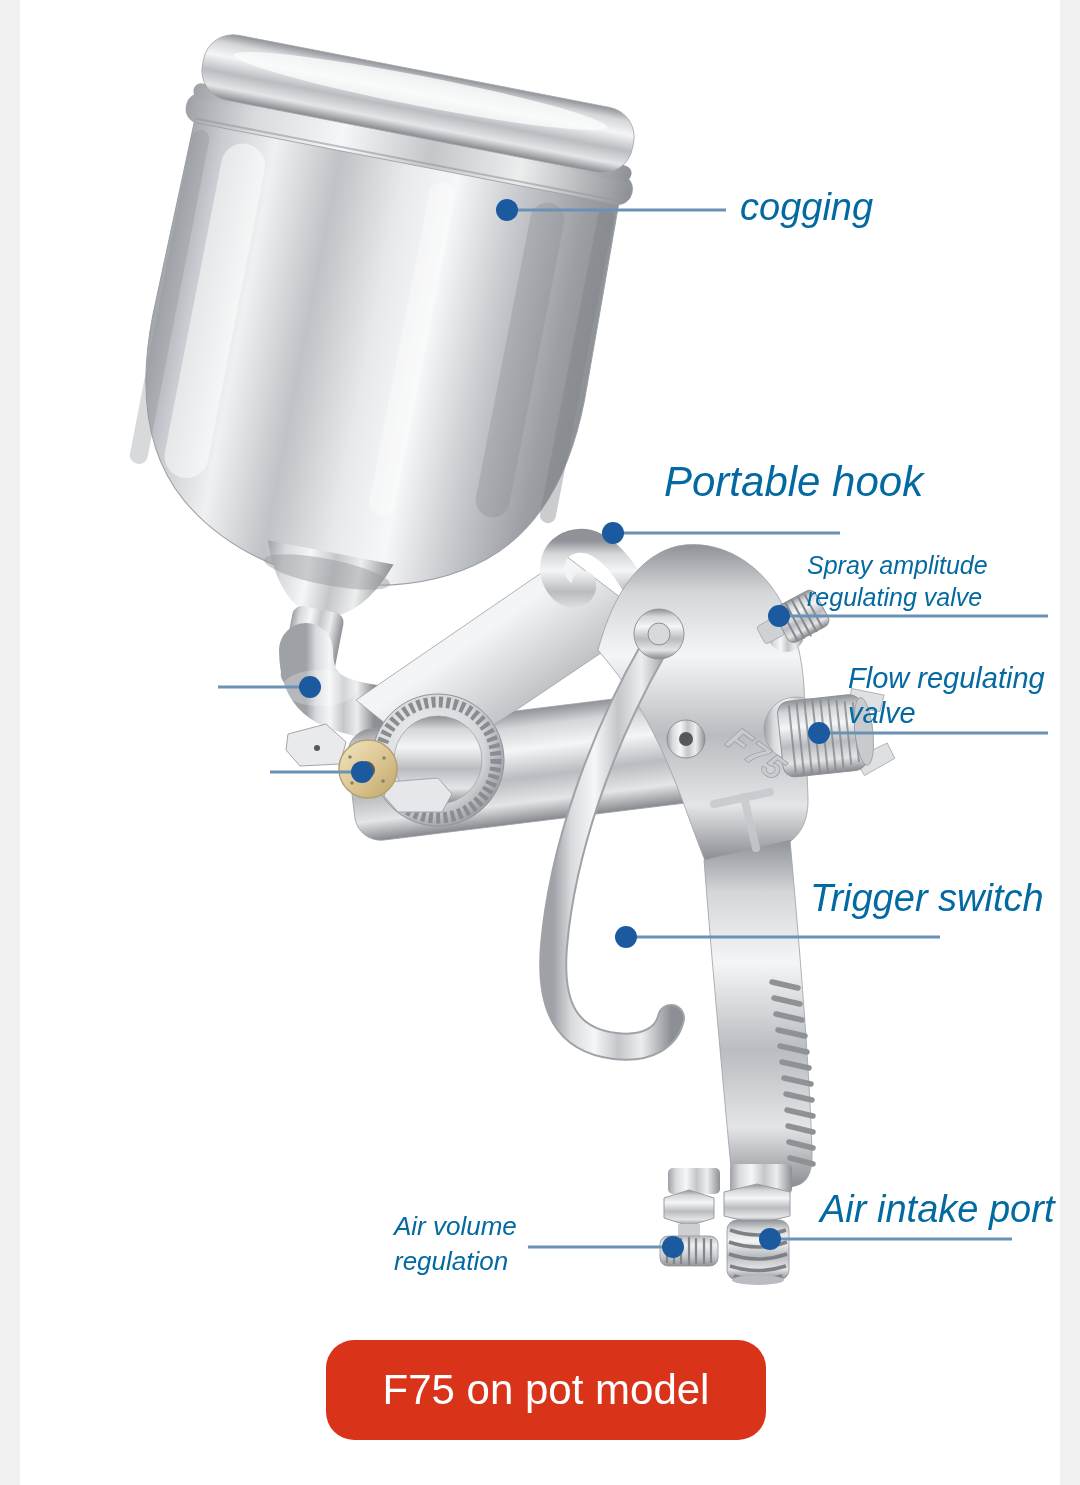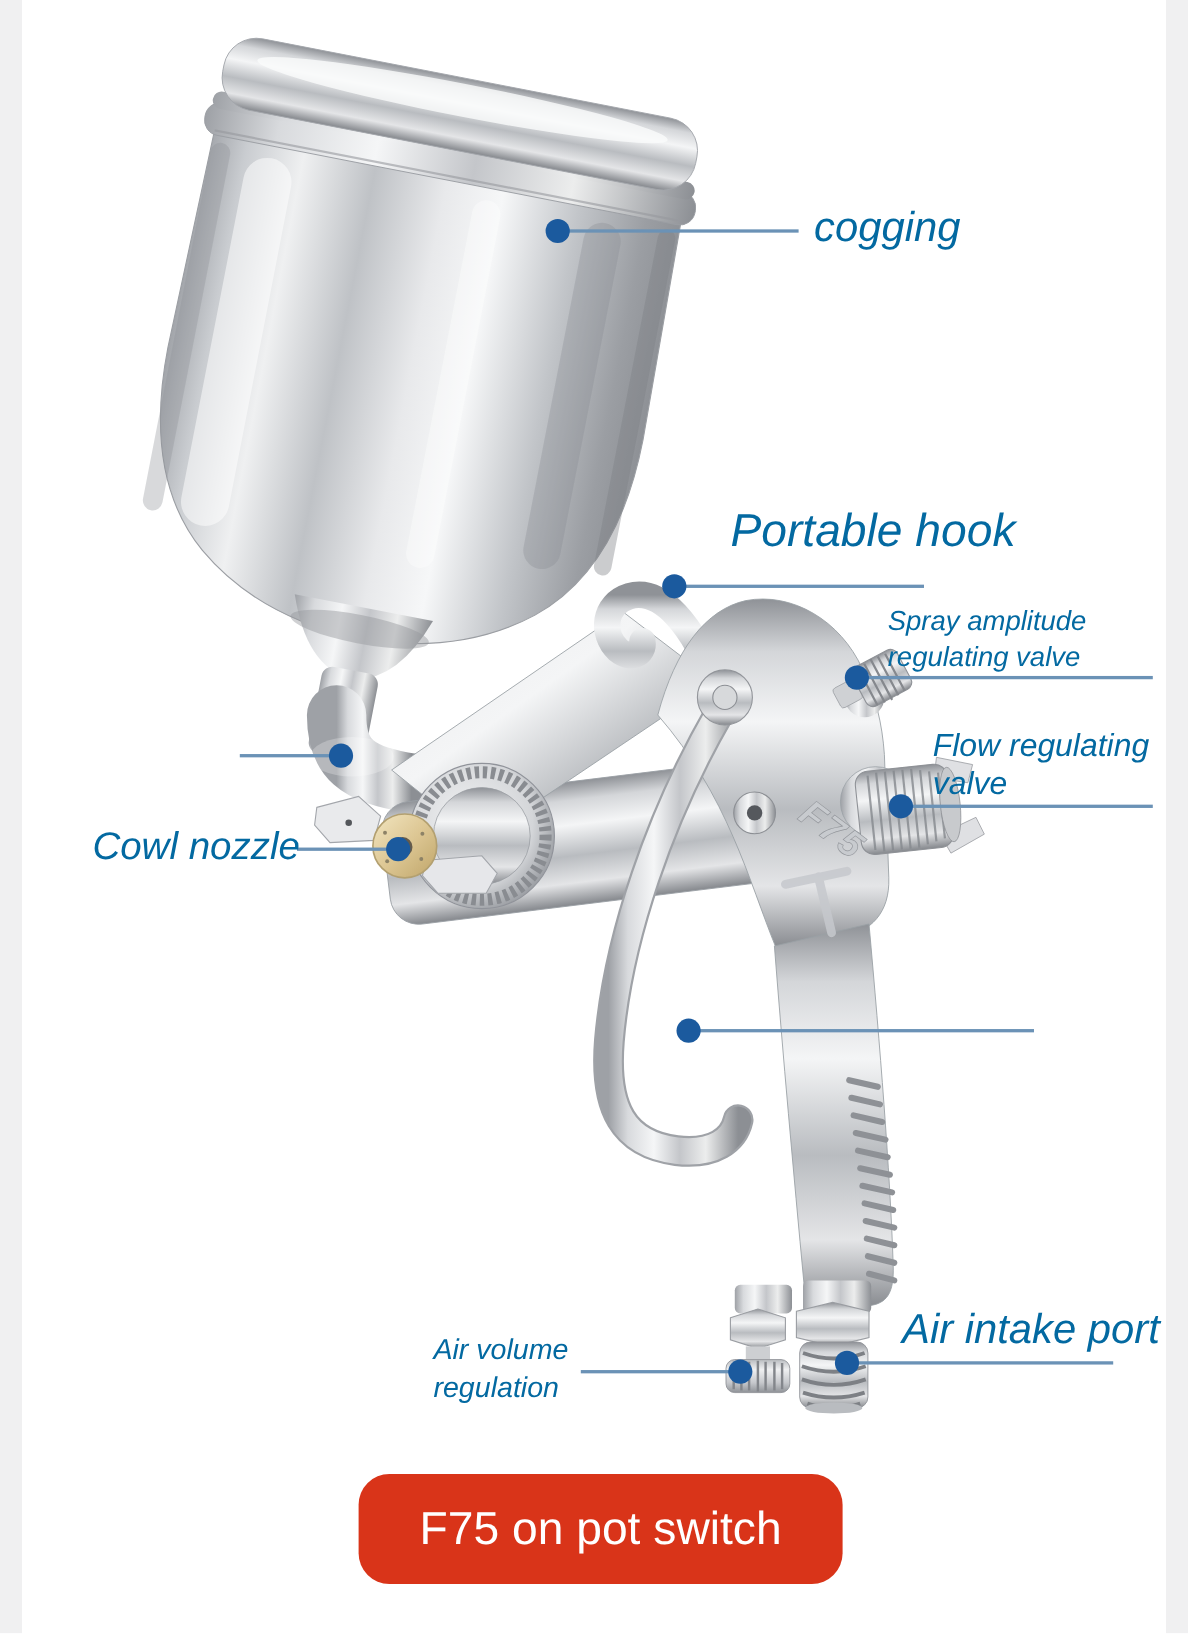--- a/index.html
+++ b/index.html
@@ -191,34 +191,34 @@
 
   <div class="line" style="left:779px;top:616px;width:269px"></div>
   <div class="dot" style="left:779px;top:616px"></div>
   <div class="lbl wrap" style="left:807px;top:549px;font-size:25px;width:210px;line-height:1.28">Spray amplitude regulating valve</div>
 
   <div class="line" style="left:218px;top:687px;width:92px"></div>
   <div class="dot" style="left:310px;top:687px"></div>
 
   <div class="line" style="left:270px;top:772px;width:92px"></div>
   <div class="dot" style="left:362px;top:772px"></div>
-  <div class="lbl" style="left:84px;top:752px;font-size:35px">Cowl nozzle</div>
 
   <div class="line" style="left:819px;top:733px;width:229px"></div>
   <div class="dot" style="left:819px;top:733px"></div>
   <div class="lbl wrap" style="left:848px;top:661px;font-size:29px;width:200px;line-height:1.2">Flow regulating valve</div>
 
   <div class="line" style="left:626px;top:937px;width:314px"></div>
   <div class="dot" style="left:626px;top:937px"></div>
+  <div class="lbl" style="left:810px;top:879px;font-size:38px">Trigger switch</div>
 
   <div class="line" style="left:528px;top:1247px;width:145px"></div>
   <div class="dot" style="left:673px;top:1247px"></div>
   <div class="lbl wrap" style="left:394px;top:1209px;font-size:26px;width:140px;line-height:1.35">Air volume regulation</div>
 
   <div class="line" style="left:770px;top:1239px;width:242px"></div>
   <div class="dot" style="left:770px;top:1239px"></div>
   <div class="lbl" style="left:820px;top:1190px;font-size:38px">Air intake port</div>
 
-  <button class="cta">F75 on pot switch</button>
+  <button class="cta">F75 on pot model</button>
 
   <div class="side-band band-left"></div>
   <div class="side-band band-right"></div>
 </div>
 
 </body></html>

